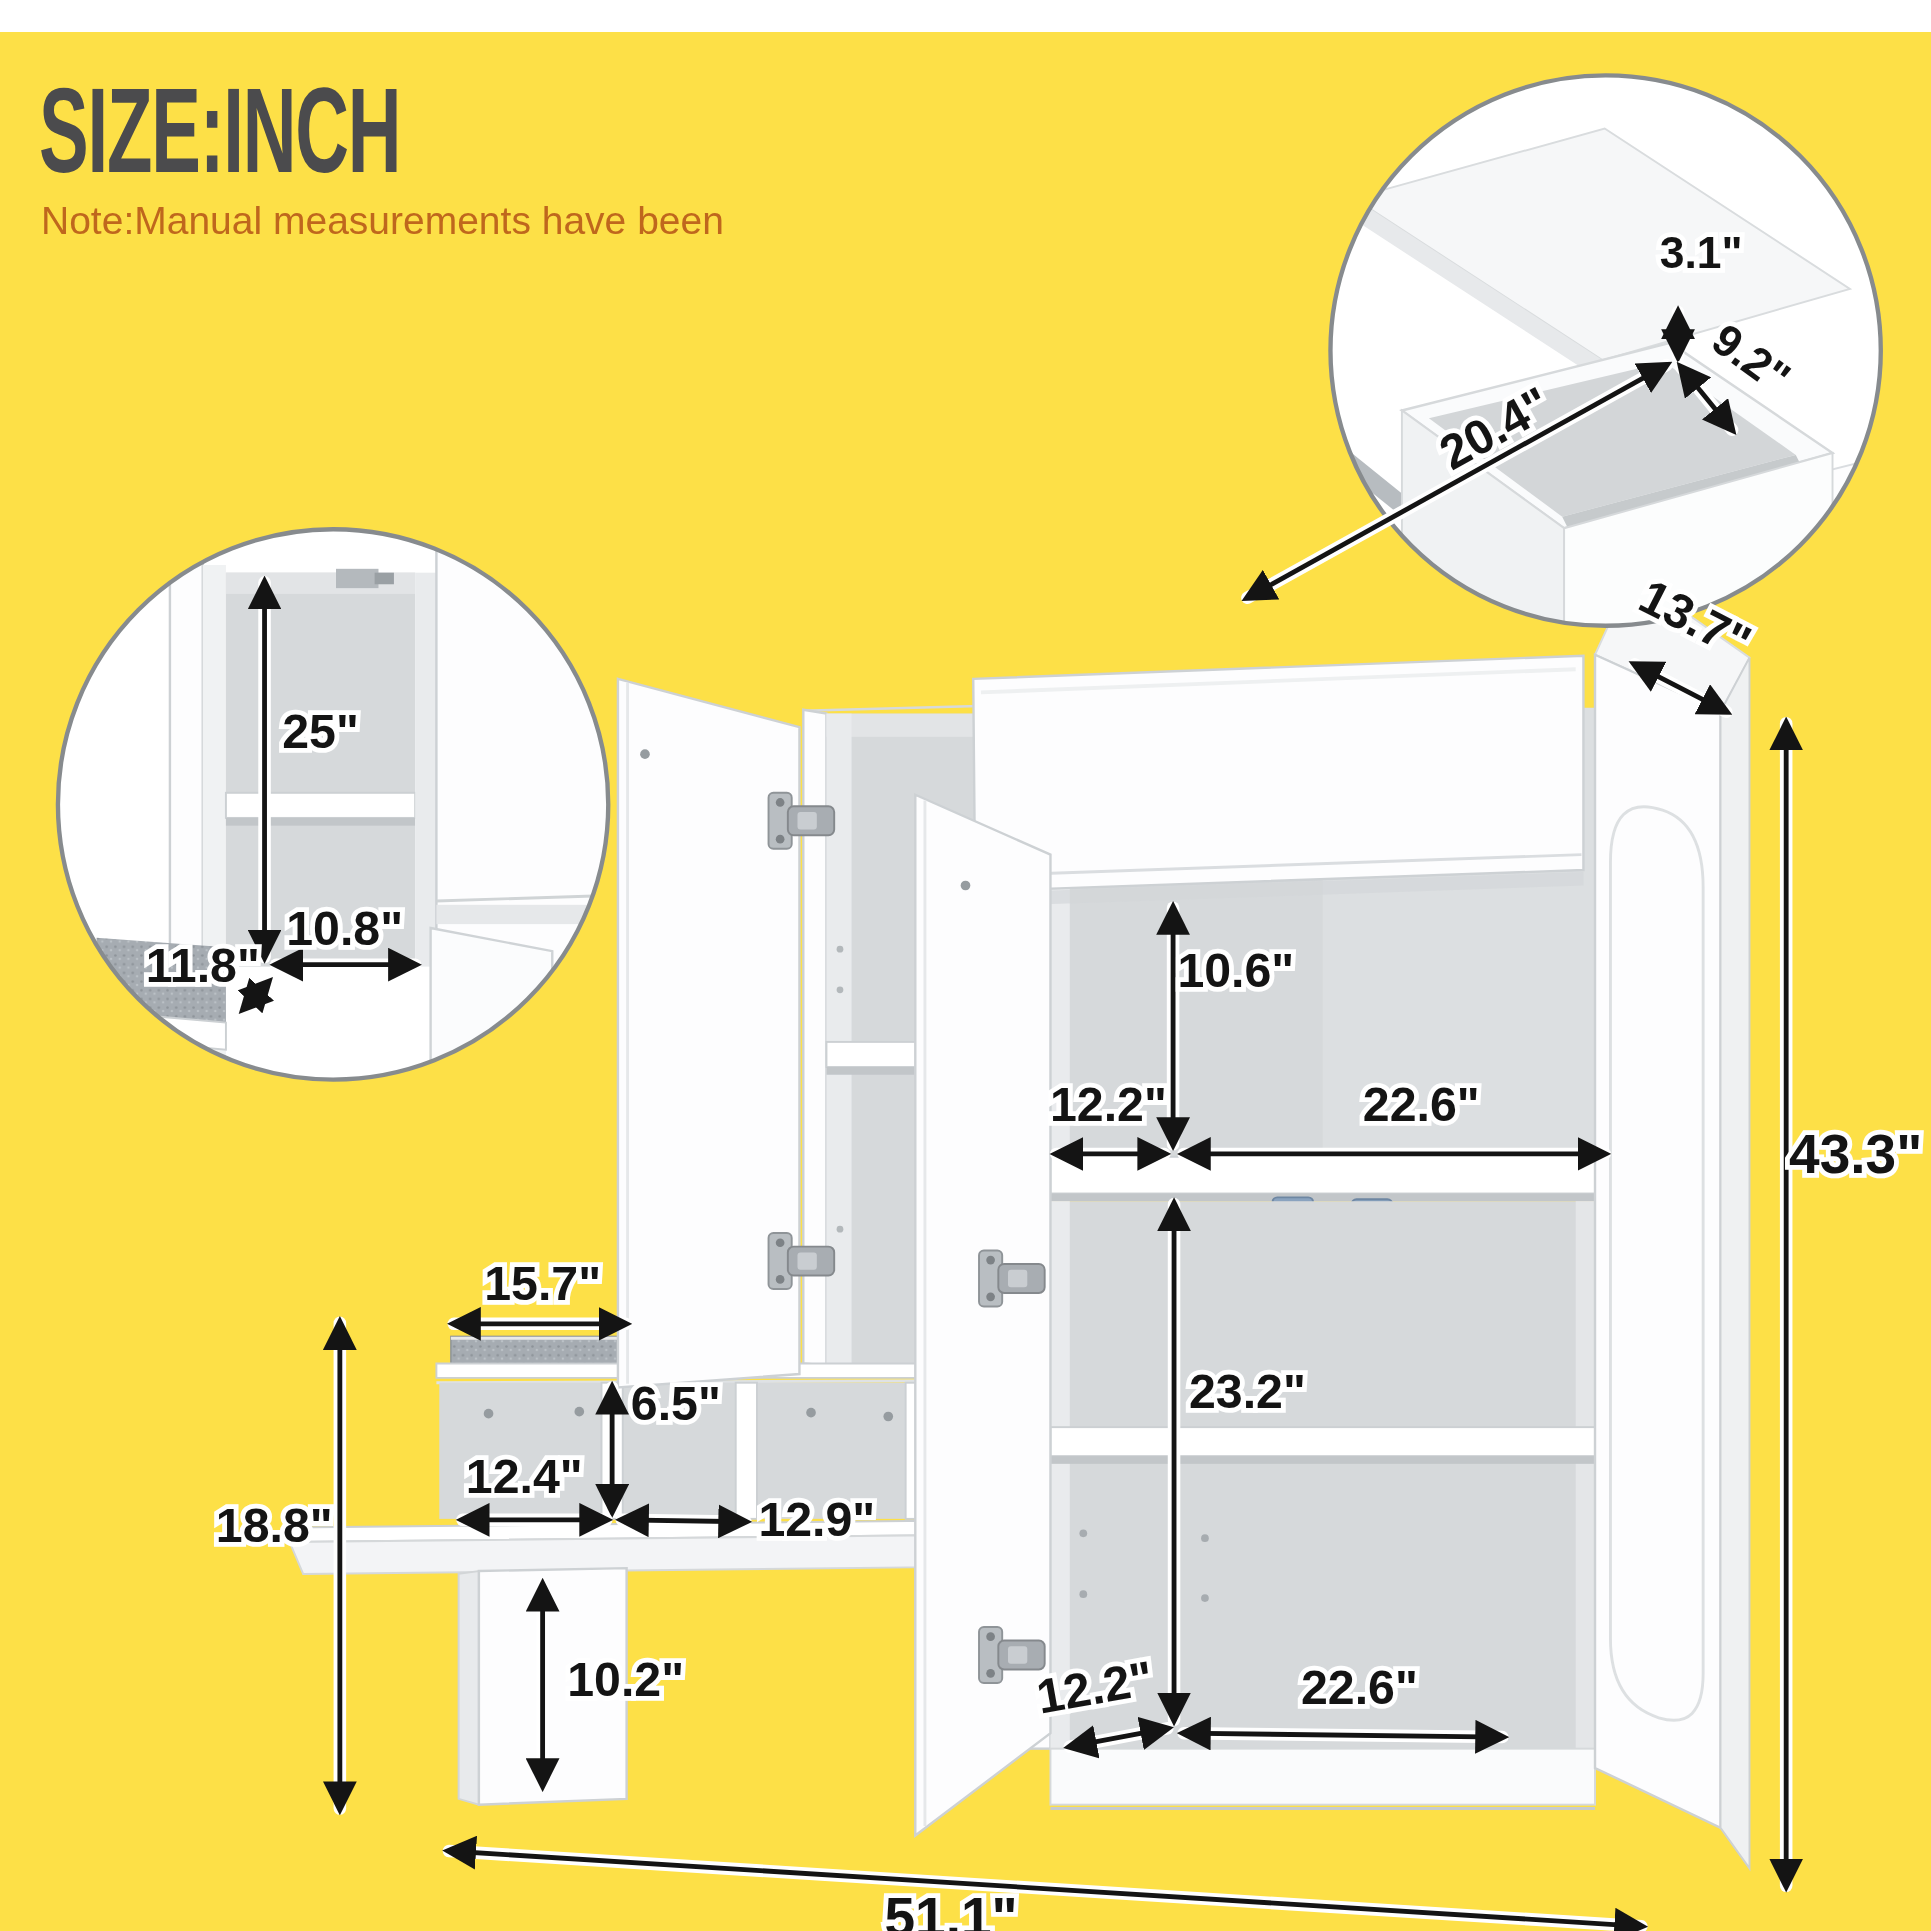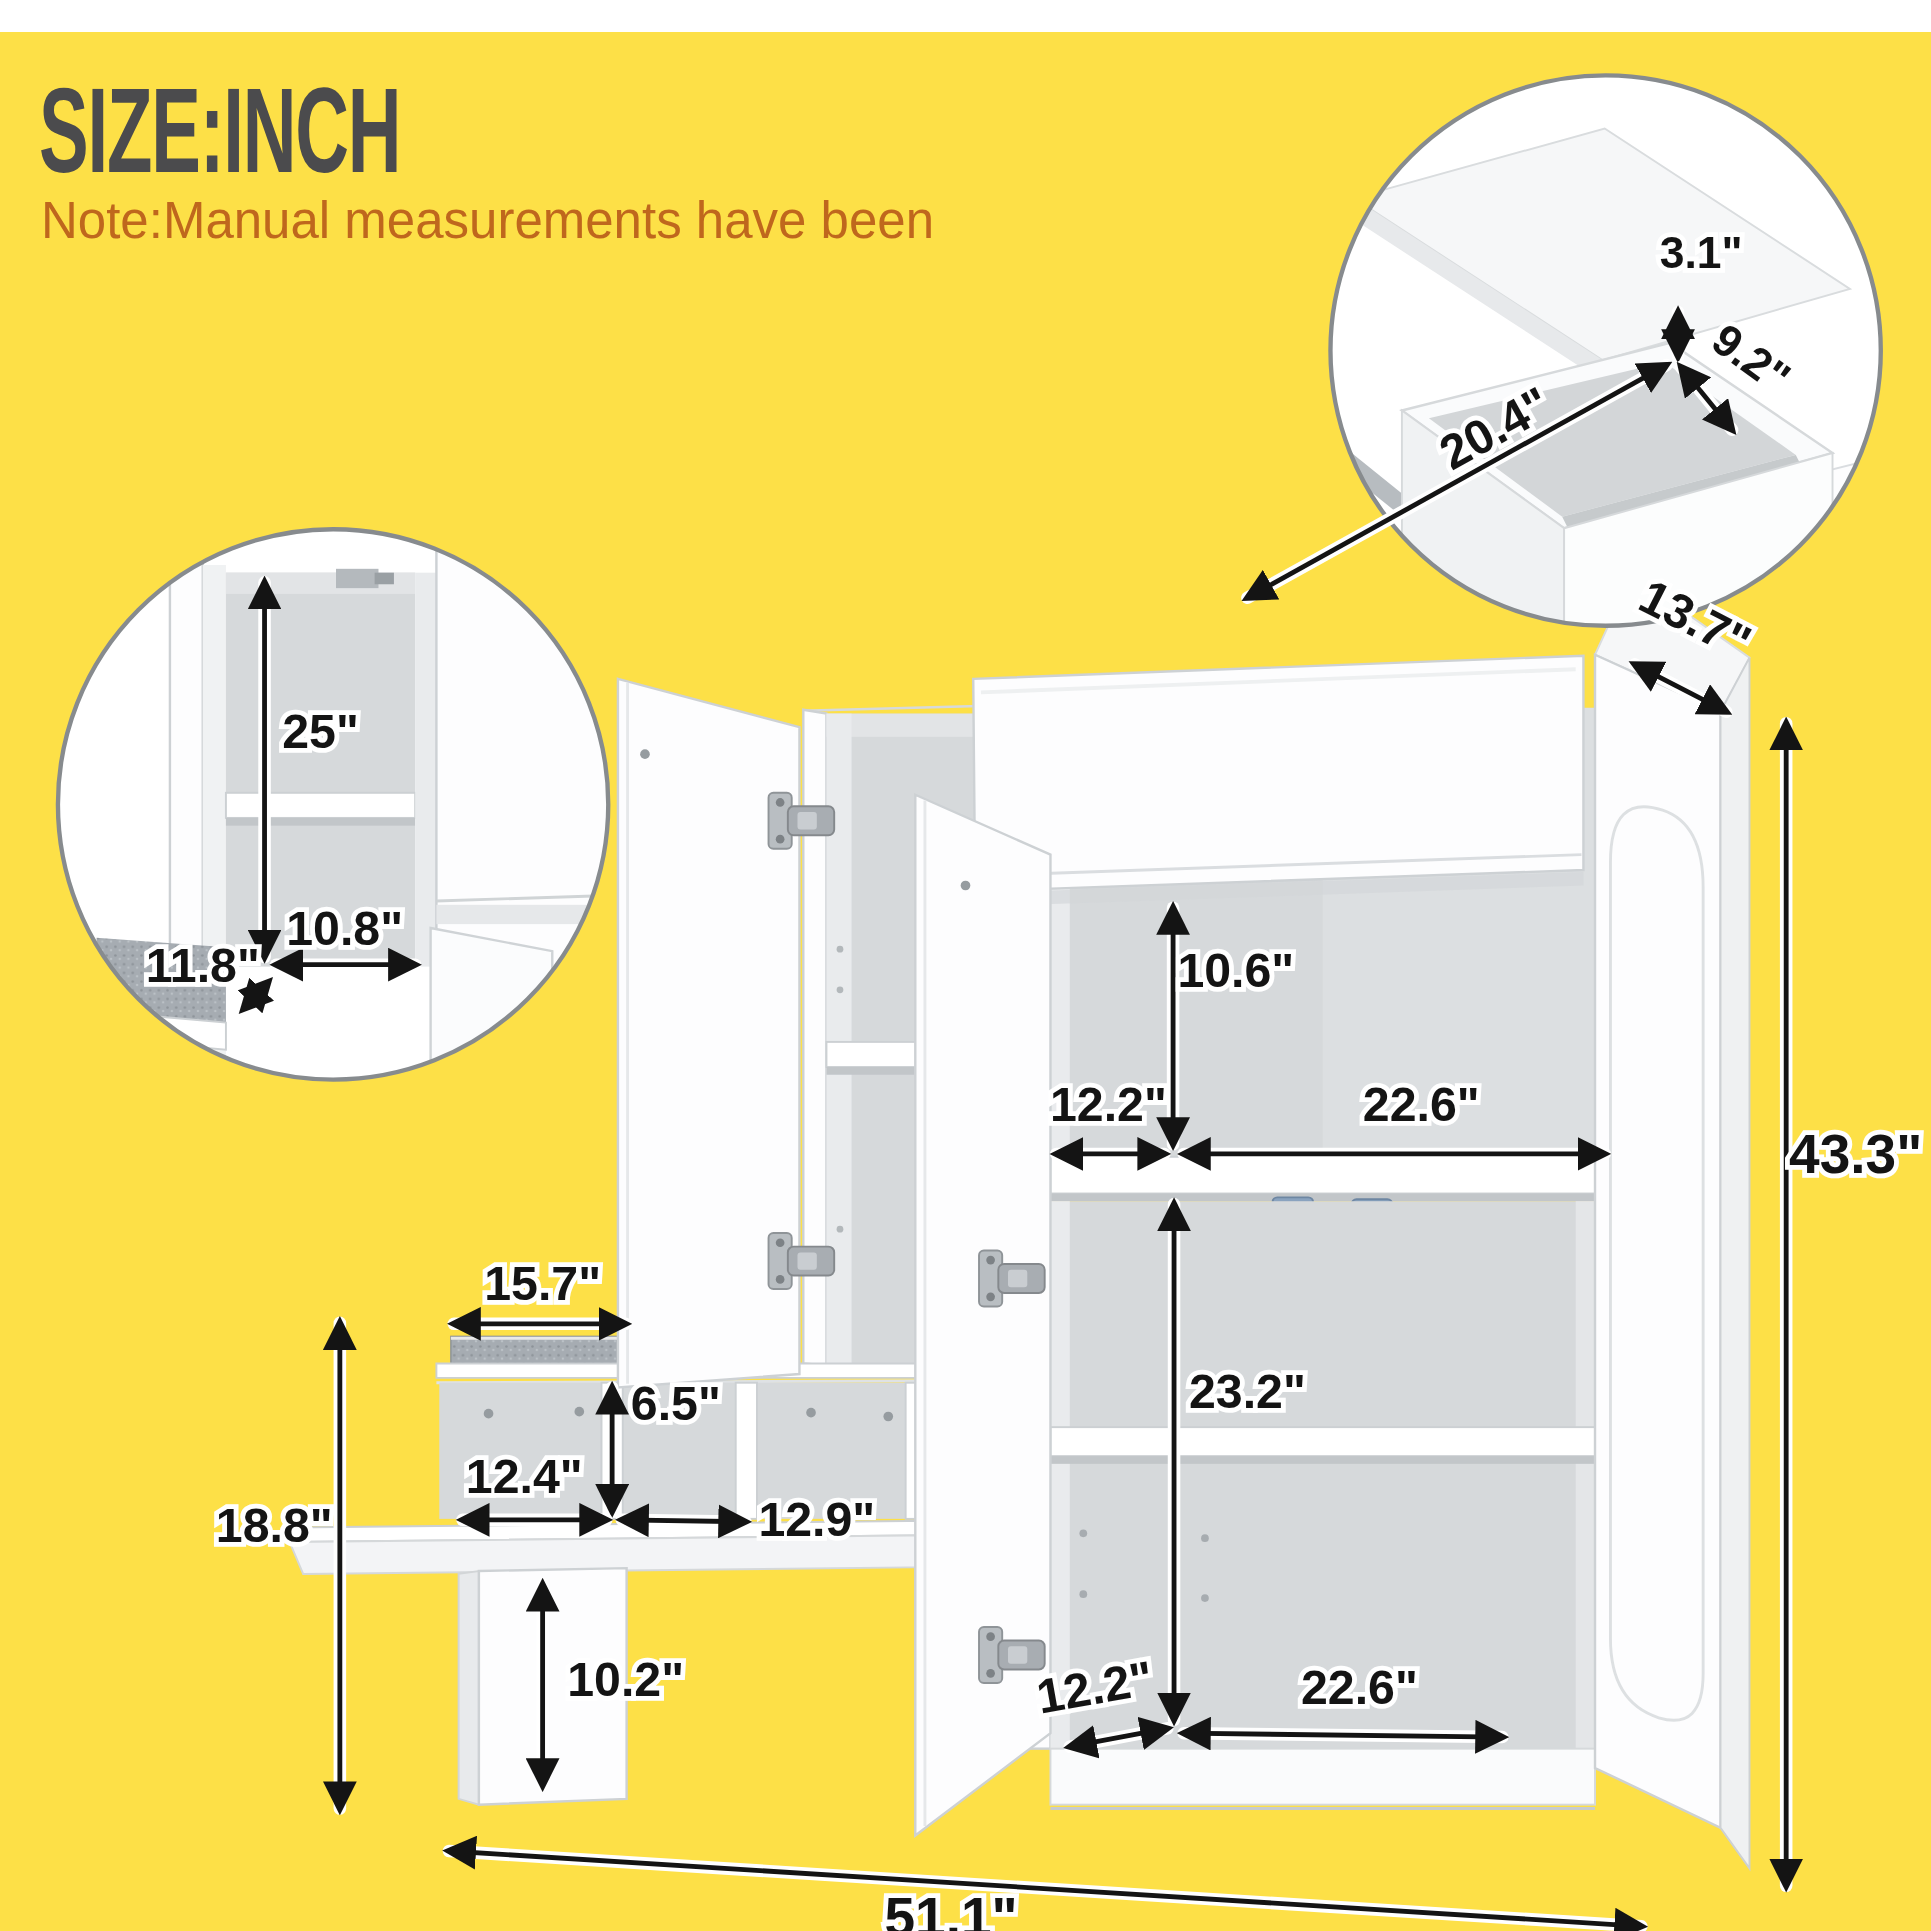--- a/index.html
+++ b/index.html
@@ -1,20 +1,20 @@
 <!DOCTYPE html>
 <html><head>
 <meta charset="utf-8">
 <style>
   html,body{margin:0;padding:0;background:#ffffff;}
   .canvas{position:relative;width:1931px;height:1931px;background:#fde047;overflow:hidden;
           font-family:"Liberation Sans",sans-serif;margin-top:32px;}
   .title{position:absolute;left:39px;top:29px;font-size:120px;font-weight:900;color:#4b4b4d;
          letter-spacing:-1.9px;transform:scaleX(0.62);transform-origin:left top;white-space:nowrap;}
-  .note{position:absolute;left:41px;top:153px;font-size:51px;line-height:1.42;color:#bf671d;
+  .note{position:absolute;left:41px;top:161px;font-size:39px;line-height:1.42;color:#bf671d;
         font-weight:400;white-space:nowrap;}
   svg{position:absolute;left:0;top:0;}
   .panel{fill:#fdfdfe;stroke:#cdd1d4;stroke-width:2.5;}
   .panel-sh{fill:#eff1f2;stroke:#cdd1d4;stroke-width:2;}
   .top-face{fill:#f6f7f8;stroke:#d9dcde;stroke-width:2;}
   .interior{fill:#d6d9db;}
   .interior-lt{fill:#e9ebed;}
   .shelf{fill:#ffffff;stroke:#ccd0d3;stroke-width:2;}
   .shadow{fill:#c2c6c9;}
   .edge{stroke:#d6d9db;stroke-width:2.5;fill:none;}

